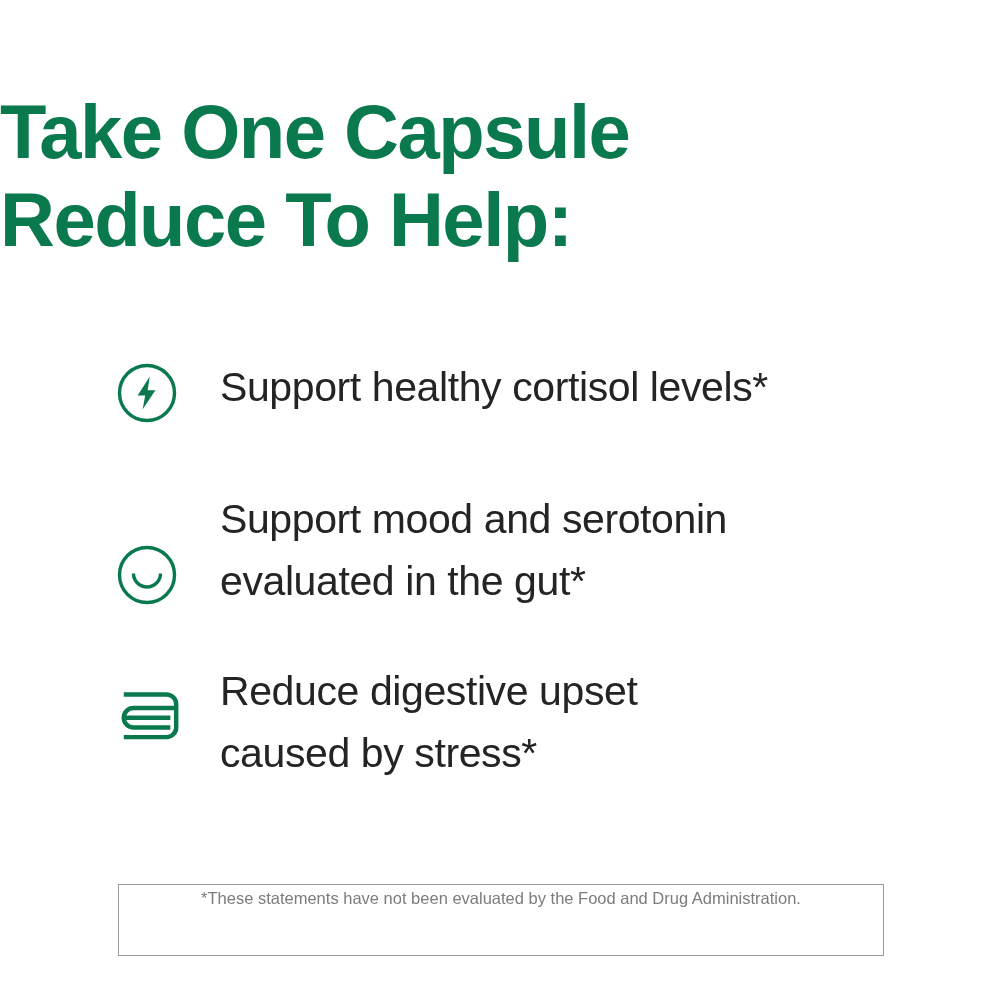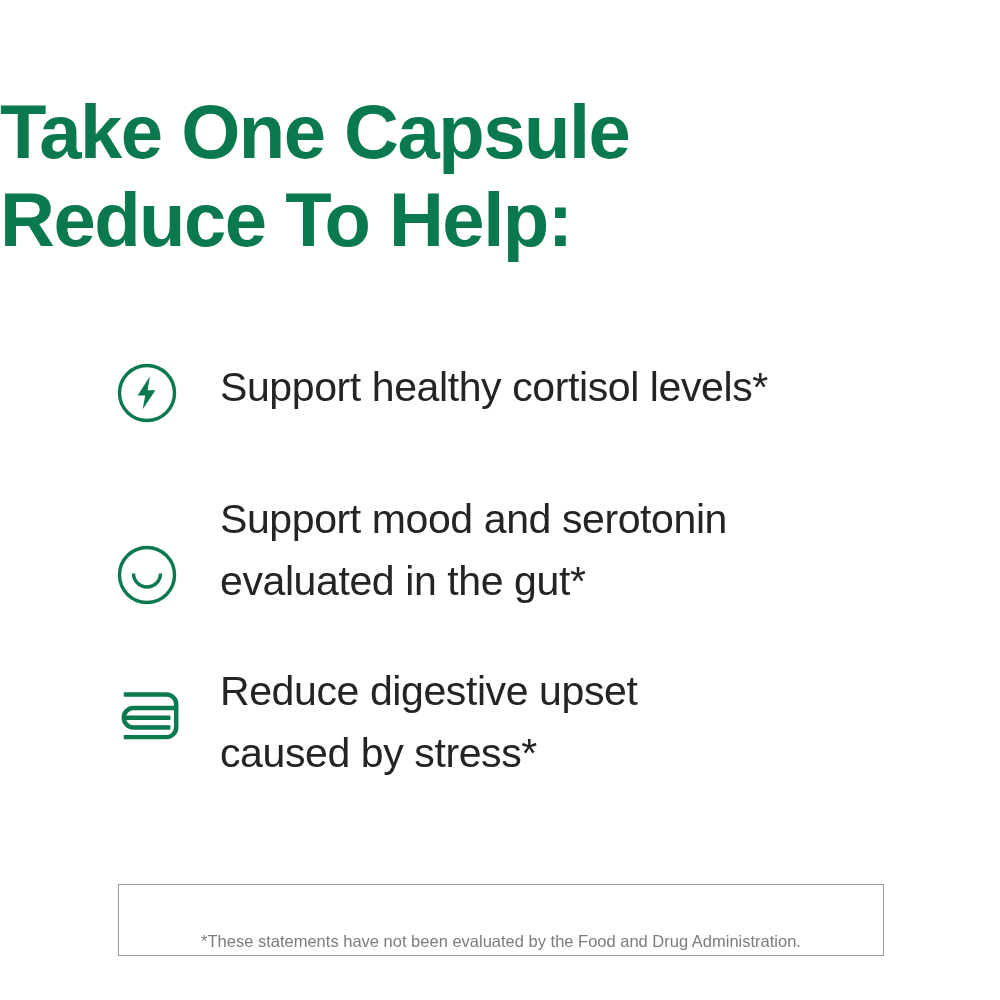--- a/index.html
+++ b/index.html
@@ -98,21 +98,21 @@
     position: absolute;
     left: 118px;
     top: 884px;
     width: 766px;
     height: 72px;
     border: 1px solid #9b9b9b;
     box-sizing: border-box;
     display: flex;
     flex-direction: column;
     align-items: center;
-    justify-content: flex-end;
+    justify-content: space-between;
     background: #ffffff;
   }
   .disclaimer-line {
     color: #7c7c7c;
     font-family: "Liberation Sans", sans-serif;
     font-weight: 400;
     font-size: 16.5px;
     line-height: 27px;
     text-align: center;
     white-space: nowrap;

